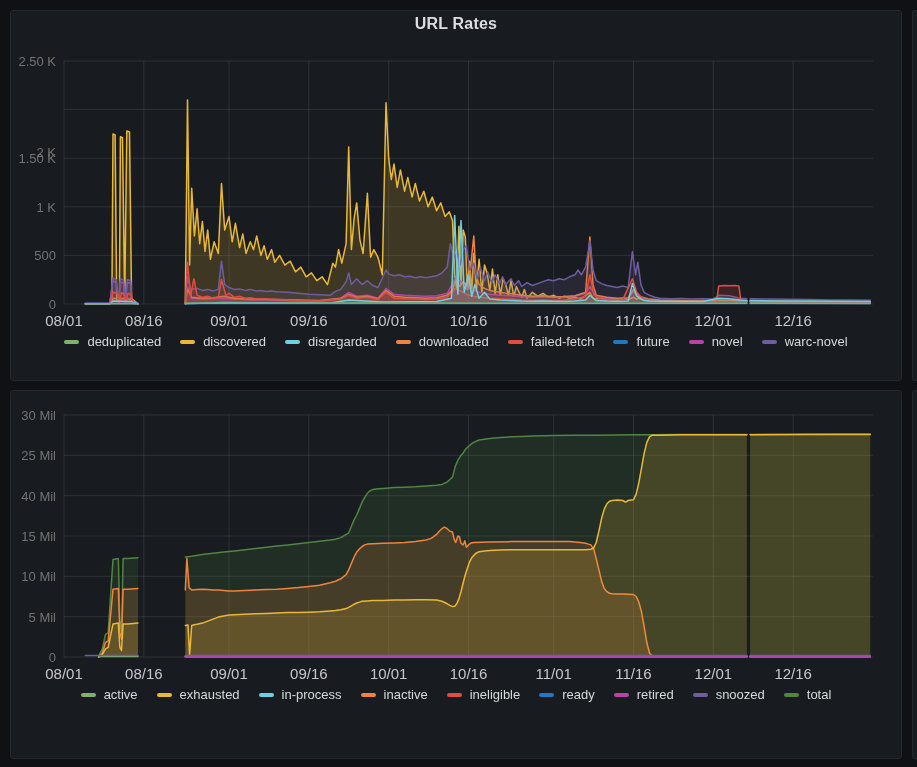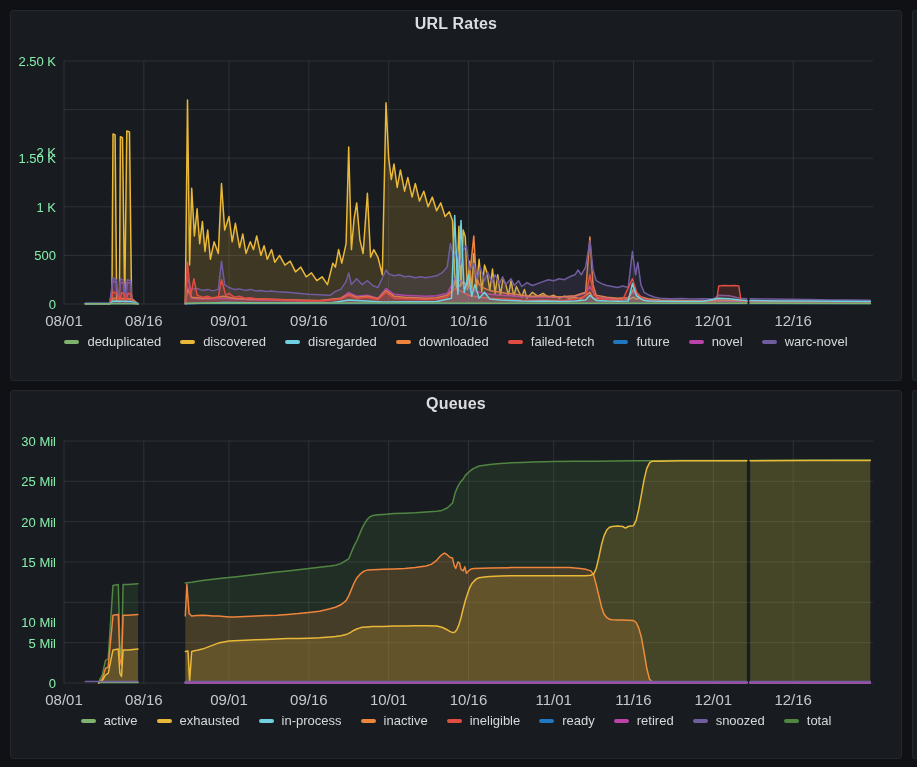--- a/index.html
+++ b/index.html
@@ -12,21 +12,21 @@
   .sliver { position:absolute; left:912px; width:5px; background:#181b1f;
             border:1px solid #25272e; border-right:none; border-radius:3px 0 0 3px; }
   #sliver1 { top:10px; height:371px; }
   #sliver2 { top:390px; height:369px; }
   .panel-header { height:26px; display:flex; align-items:center;
                   justify-content:center; cursor:pointer; }
   .panel-title { font-size:16px; font-weight:700; color:#dcdde0; letter-spacing:0.2px; }
   .chart-row { display:flex; margin-top:24px; }
   .y-labels { width:53px; position:relative; }
   .y-labels span { position:absolute; right:8px; transform:translateY(-50%);
-                   font-size:13px; color:#86efac; white-space:nowrap; }
+                   font-size:13px; color:#737373; white-space:nowrap; }
   .plot { position:relative; width:809px; }
   #panel1 .plot { height:243px; }
   #panel2 .plot { height:242px; }
   .plot svg { position:absolute; left:0; top:0; width:100%; height:100%; overflow:visible; }
   .x-labels { position:relative; margin-left:53px; width:809px; height:26px; }
   .x-labels span { position:absolute; top:8px; transform:translateX(-50%);
                    font-size:15px; color:#c7c8cc; white-space:nowrap; }
   .legend { display:flex; justify-content:center; align-items:center; gap:19px;
             flex-wrap:wrap; margin-top:4px; padding:0 6px; }
   .legend-item { display:flex; align-items:center; gap:8px; cursor:pointer; }
@@ -154,30 +154,27 @@
         <span class="legend-label">novel</span>
       </div>
       <div class="legend-item">
         <span class="legend-swatch" style="background: rgb(112, 93, 160);"></span>
         <span class="legend-label">warc-novel</span>
       </div>
     </div>
 </div>
 
 <div class="panel" id="panel2">
-  <div class="panel-header">
-    <span class="panel-title">Queues</span>
-  </div>
   <div class="chart-row">
     <div class="y-labels">
         <span style="top: 100%;">0</span>
         <span style="top: 83.3333%;">5 Mil</span>
-        <span style="top: 66.6667%; margin-top: 20px;">10 Mil</span>
+        <span style="top: 66.6667%;">10 Mil</span>
         <span style="top: 50%;">15 Mil</span>
-        <span style="top: 33.3333%;">20 Mil</span>
+        <span style="top: 33.3333%;">40 Mil</span>
         <span style="top: 16.6667%;">25 Mil</span>
         <span style="top: 0%; text-align: right;">30 Mil</span>
       </div>
     <div class="plot">
       <svg viewBox="0 0 809 242" preserveAspectRatio="none">
           <line x1="0.0" y1="0" x2="0.0" y2="242" stroke="rgba(204,204,220,0.12)" stroke-width="1"></line>
           <line x1="79.8" y1="0" x2="79.8" y2="242" stroke="rgba(204,204,220,0.12)" stroke-width="1"></line>
           <line x1="165.0" y1="0" x2="165.0" y2="242" stroke="rgba(204,204,220,0.12)" stroke-width="1"></line>
           <line x1="244.8" y1="0" x2="244.8" y2="242" stroke="rgba(204,204,220,0.12)" stroke-width="1"></line>
           <line x1="324.7" y1="0" x2="324.7" y2="242" stroke="rgba(204,204,220,0.12)" stroke-width="1"></line>

